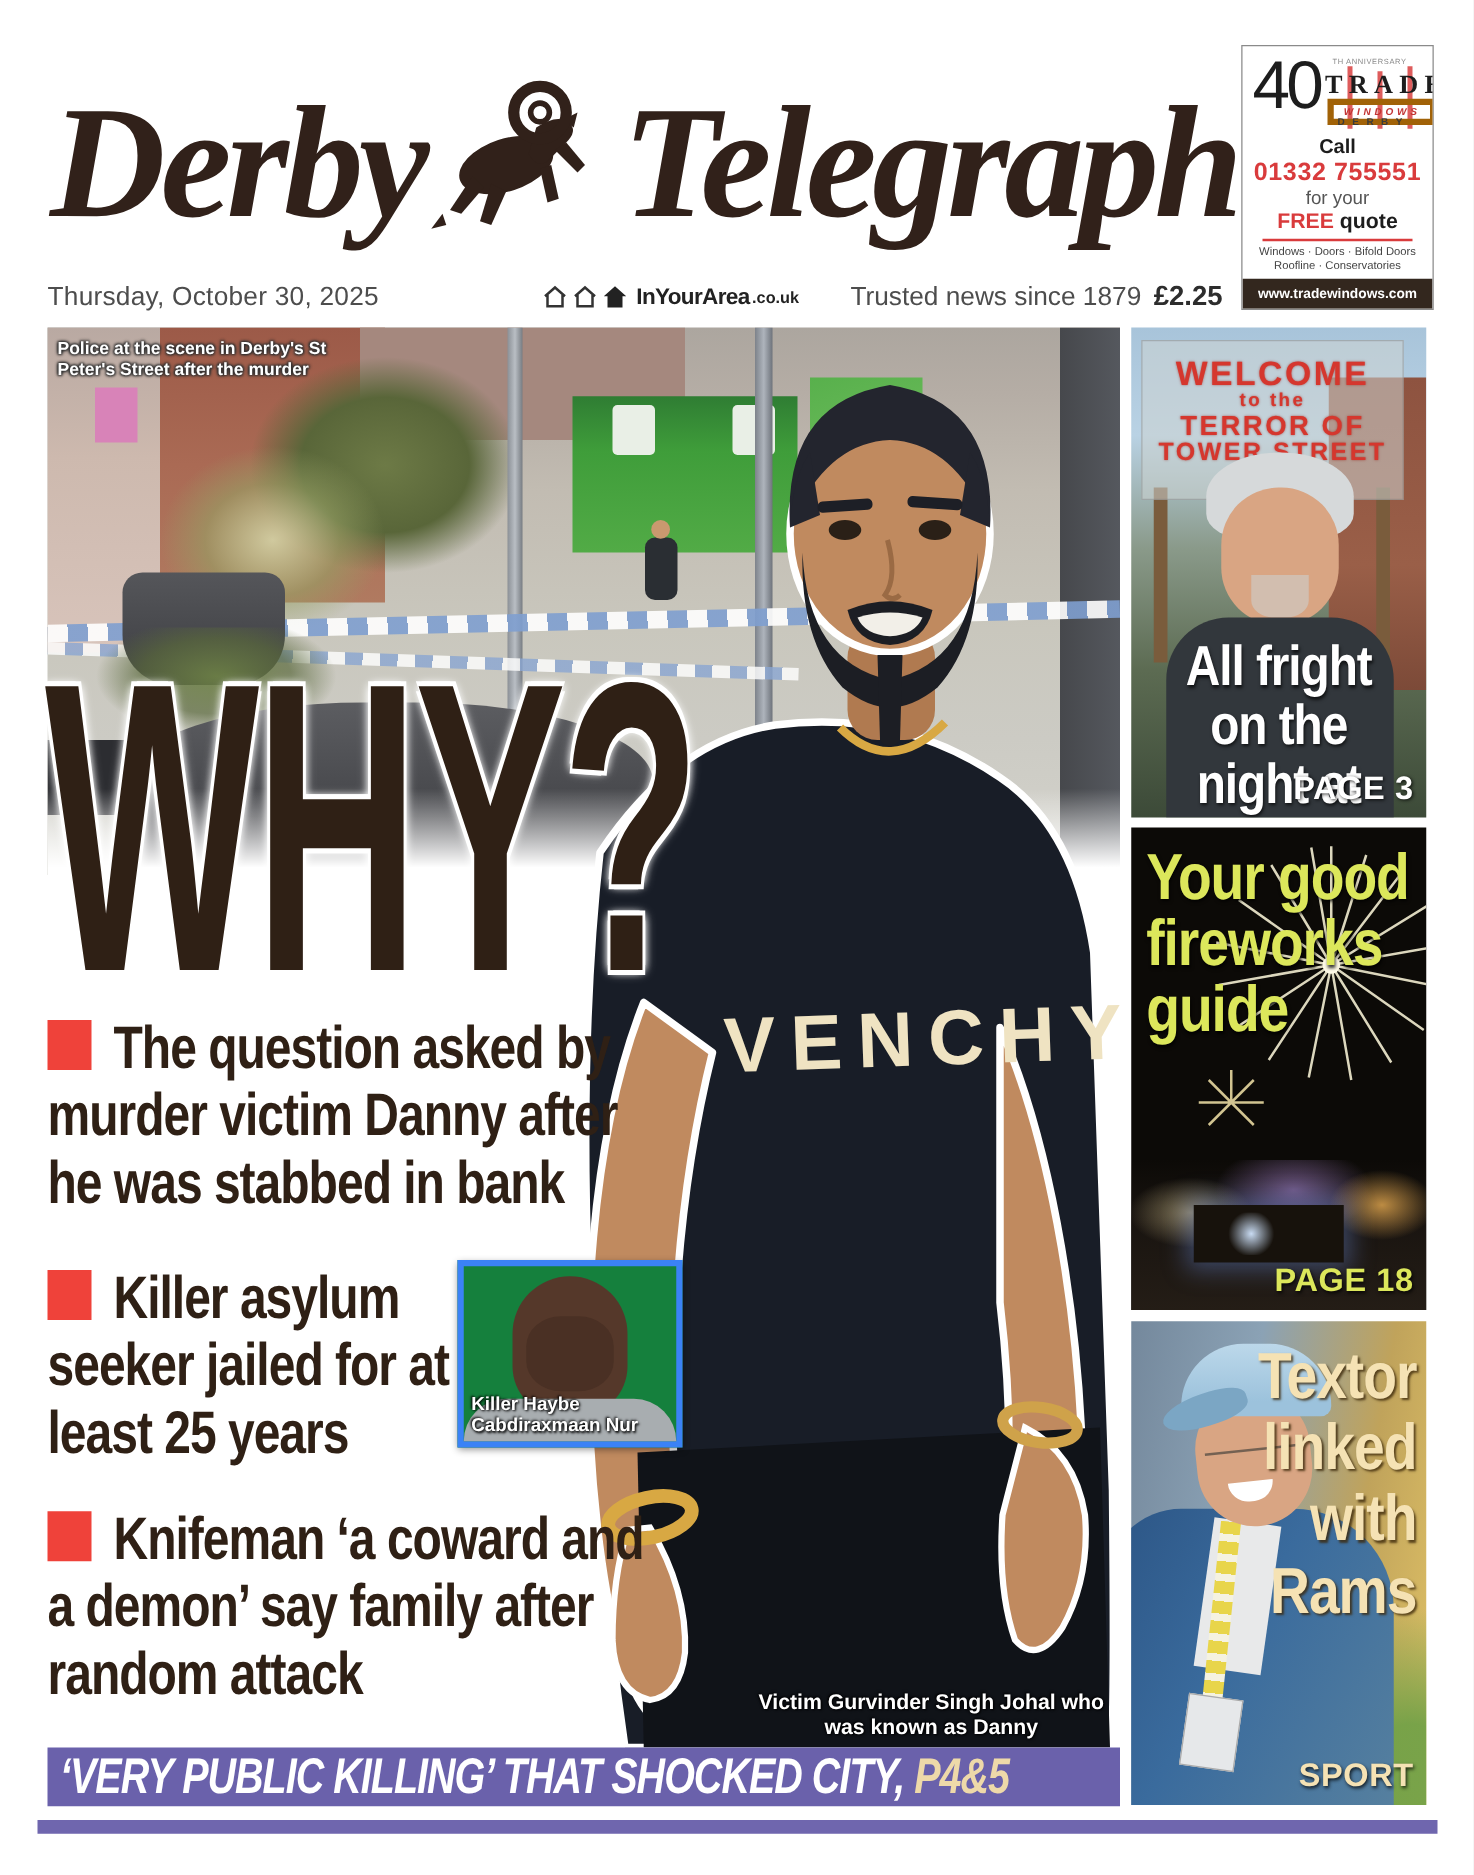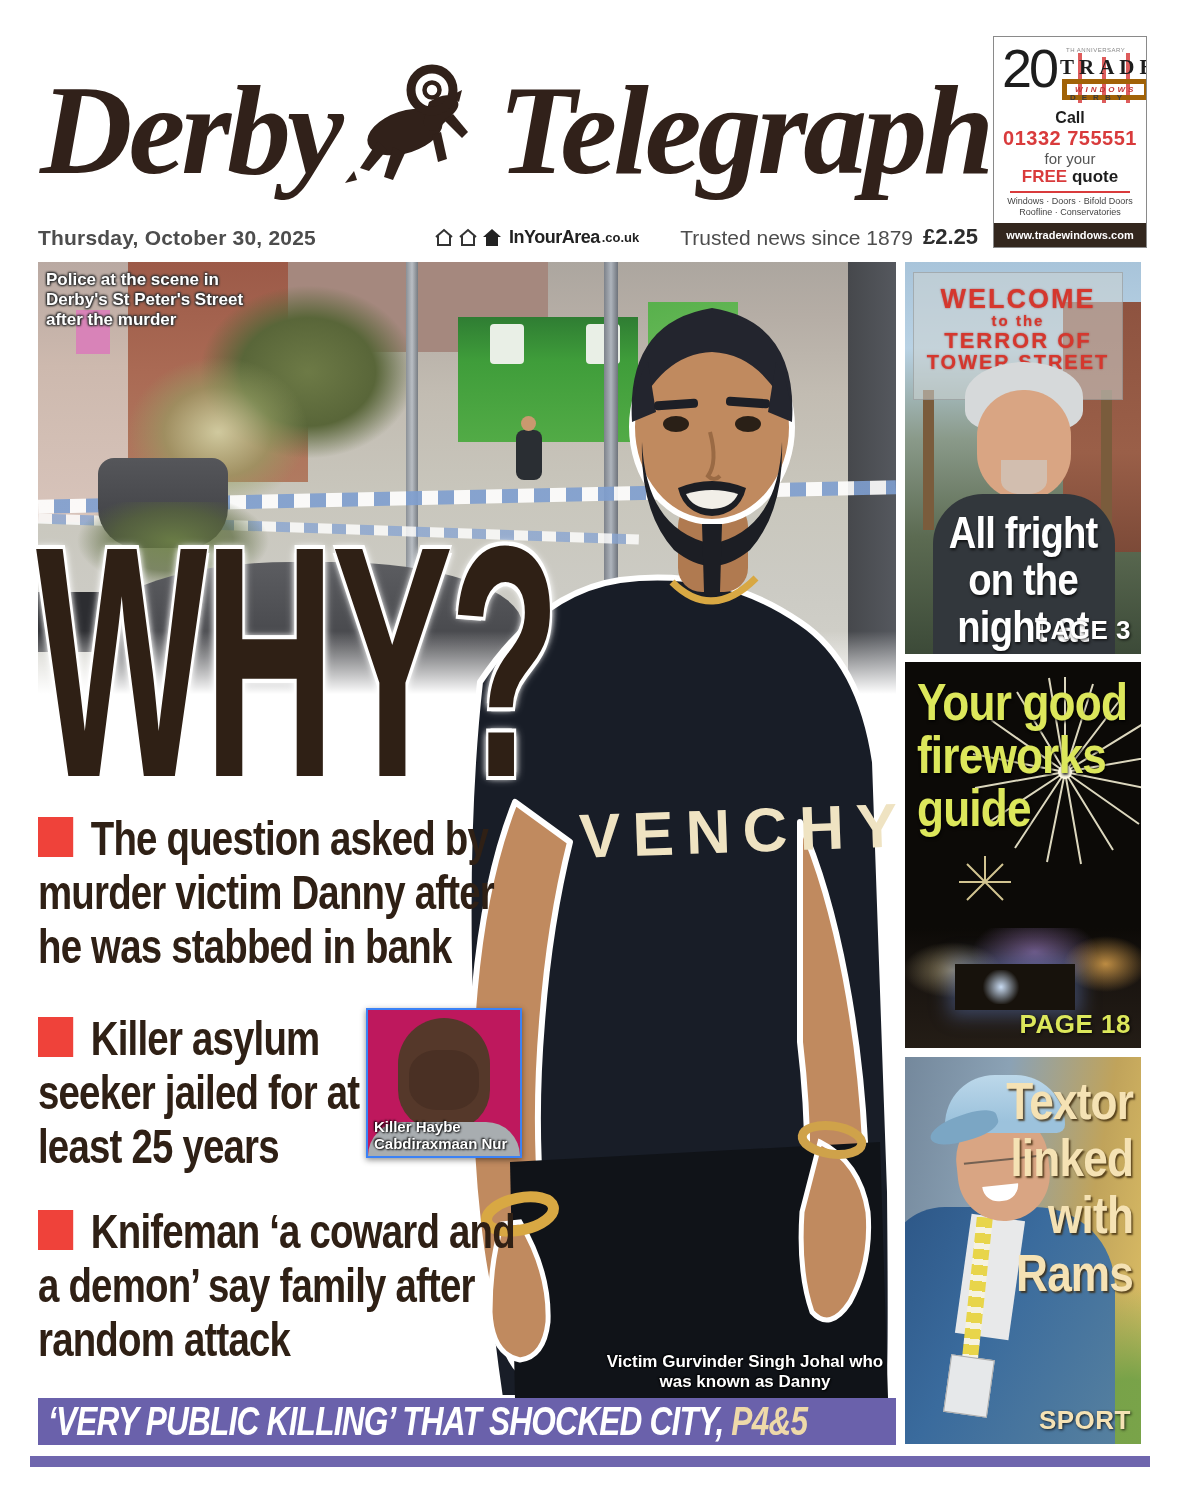--- a/index.html
+++ b/index.html
@@ -37,41 +37,41 @@
   .ad-quote { font-size:17px; color:#1d1d1d; font-weight:bold; }
   .ad-quote .free { color:#d93b3c; }
   .ad-sep { width:120px; height:2px; background:#d93b3c; margin:4px auto 3px auto; }
   .ad-services { font-size:9px; color:#444; line-height:1.25; }
   .ad-footer {
     position:absolute; bottom:0; left:0; width:100%; height:24px; background:#33271e;
     color:#fff; font-size:11px; font-weight:bold; line-height:24px;
   }
   
   #dateline { position:absolute; left:38px; top:224px; width:940px; height:32px; }
-  .date-text { position:absolute; left:0; top:2px; font-size:21px; color:#4d4d4d; letter-spacing:0.2px;font-weight:bold; }
+  .date-text { position:absolute; left:0; top:2px; font-size:21px; color:#4d4d4d; letter-spacing:0.2px; }
   #iya { position:absolute; left:395px; top:2px; display:flex; align-items:center; gap:2px; }
   #iya svg { display:block; }
   .iya-name { font-size:18px; font-weight:bold; color:#222; margin-left:4px; letter-spacing:-0.5px; }
   .iya-suffix { font-size:13px; font-weight:bold; color:#222; }
   .trusted { position:absolute; right:65px; top:2px; font-size:21px; color:#4d4d4d; }
   .price { position:absolute; right:0; top:0; font-size:22px; font-weight:bold; color:#2d2d2d; }
   
   #street-photo {
     position:absolute; left:38px; top:262px; width:858px; height:438px; overflow:hidden;
     background:linear-gradient(180deg,#aca69f 0%,#b5ada5 12%,#c2bcb2 30%,#c9c7bd 55%,#cccbc4 75%,#d4d3cc 100%);
   }
   .bldg { position:absolute; }
   .fade-bottom { position:absolute; left:0; bottom:-1px; width:100%; height:70px;
     background:linear-gradient(180deg, rgba(255,255,255,0) 0%, #ffffff 90%); }
   .tape { position:absolute; left:0; top:228px; width:100%; height:14px; transform:rotate(-1.3deg);
     background:repeating-linear-gradient(90deg,#ffffff 0 16px,#7f9fd0 16px 32px); opacity:.9; }
   .tape2 { position:absolute; left:0; top:262px; width:70%; height:10px; transform:rotate(2deg);
     background:repeating-linear-gradient(90deg,#ffffff 0 14px,#8aa6d2 14px 28px); opacity:.8; }
   #street-caption {
-    position:absolute; left:8px; top:8px; width:230px; font-size:17px; font-weight:bold;
+    position:absolute; left:8px; top:8px; width:230px; font-size:14px; font-weight:bold;
     color:#ffffff; line-height:1.18;
     text-shadow:-1px -1px 2px #333,1px -1px 2px #333,-1px 1px 2px #333,1px 1px 2px #333;
   }
   
   #why {
     position:absolute; left:36px; top:530px; width:960px;
     font-size:330px; font-weight:bold; line-height:0.8; color:#2f2015;
     letter-spacing:-6px; transform:scaleX(0.55); transform-origin:left top;
     text-shadow:0 0 10px #fff,0 0 10px #fff,0 0 14px #fff,4px 4px 0 #fff,-4px -4px 0 #fff,4px -4px 0 #fff,-4px 4px 0 #fff;
     white-space:nowrap;
@@ -84,22 +84,22 @@
   }
   .bullet::before {
     content:""; display:inline-block; width:44px; height:40px; background:#ef423a;
     margin-right:22px; vertical-align:-2px;
   }
   #bullet-0 { top:812px; }
   #bullet-1 { top:1012px; width:430px; }
   #bullet-2 { top:1205px; }
   
   #mugshot {
-    position:absolute; left:366px; top:1008px; width:156px; height:150px;
-    background:#be185d; border:2px solid #3b82f6; box-shadow:0 2px 6px rgba(0,0,0,.45);
+    position:absolute; left:366px; top:1008px; width:180px; height:150px;
+    background:#15803d; border:5px solid #3b82f6; box-shadow:0 2px 6px rgba(0,0,0,.45);
   }
   #mugshot .head { position:absolute; left:50%; top:8px; transform:translateX(-50%);
     width:92px; height:112px; border-radius:46px 46px 40px 40px; background:#55382a; }
   #mugshot .face-shade { position:absolute; left:50%; top:40px; transform:translateX(-50%);
     width:70px; height:60px; border-radius:40%; background:#4a3024; }
   #mugshot .shirt { position:absolute; left:0; bottom:0; width:100%; height:34px;
     background:#a8adb0; border-radius:40px 40px 0 0; }
   #mugshot-caption {
     position:absolute; left:6px; bottom:4px; font-size:15px; font-weight:bold; color:#fff;
     line-height:1.15; text-shadow:1px 1px 2px #000,-1px -1px 2px #000;
@@ -218,21 +218,21 @@
         <path d="M60,60 L64,78 L70,76 L66,58 Z"></path>
         <path d="M68,50 L80,62 L84,58 L74,46 Z"></path>
         <path d="M8,84 L2,92 L10,90 Z"></path>
       </g>
     </svg>
     <span class="mast-word">Telegraph</span>
   </div>
 
   <div id="trade-ad">
     <div class="ad-logo-row">
-      <span class="ad-30">20</span>
+      <span class="ad-30">40</span>
       <span class="ad-anniv">TH ANNIVERSARY</span>
       <span class="ad-drip" style="left:84px; top:10px; height:50px;"></span>
       <span class="ad-drip" style="left:108px; top:14px; height:46px;"></span>
       <span class="ad-drip" style="left:132px; top:10px; height:50px;"></span>
       <span class="ad-trade">TRADE</span>
       <span class="ad-windows">WINDOWS</span>
       <span class="ad-derby">DERBY</span>
     </div>
     <div class="ad-call">Call</div>
     <div class="ad-phone">01332 755551</div>

